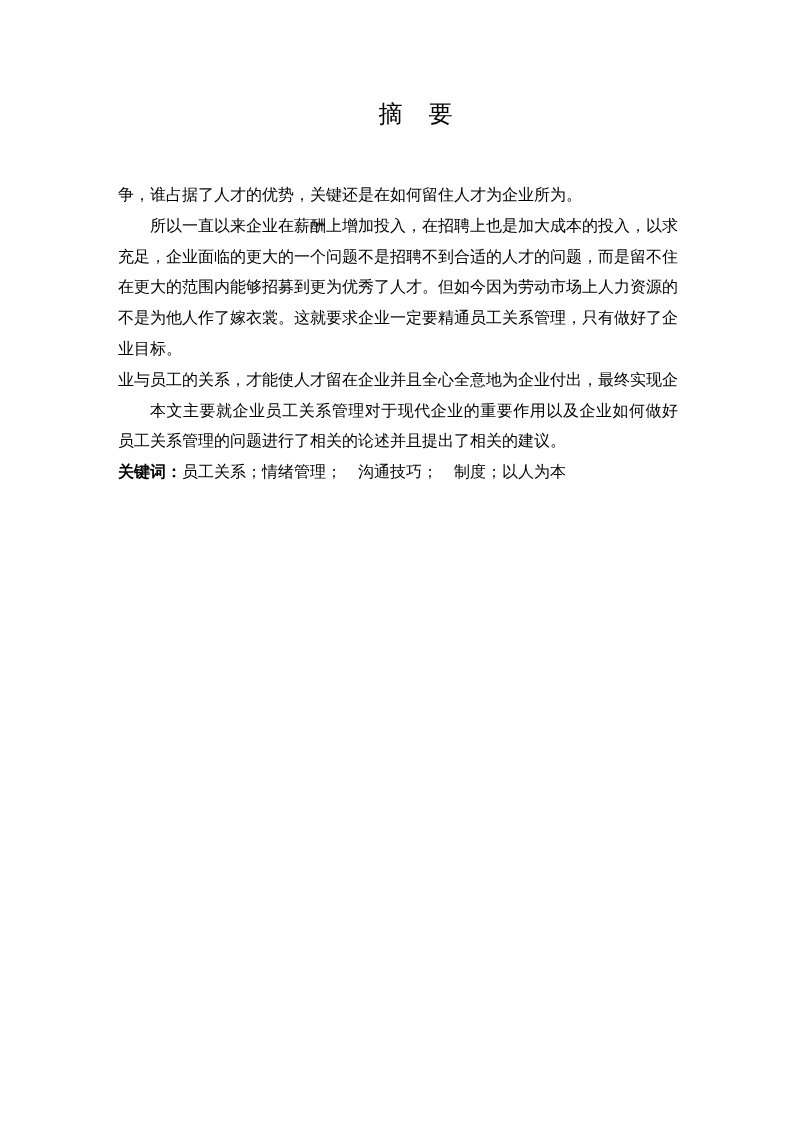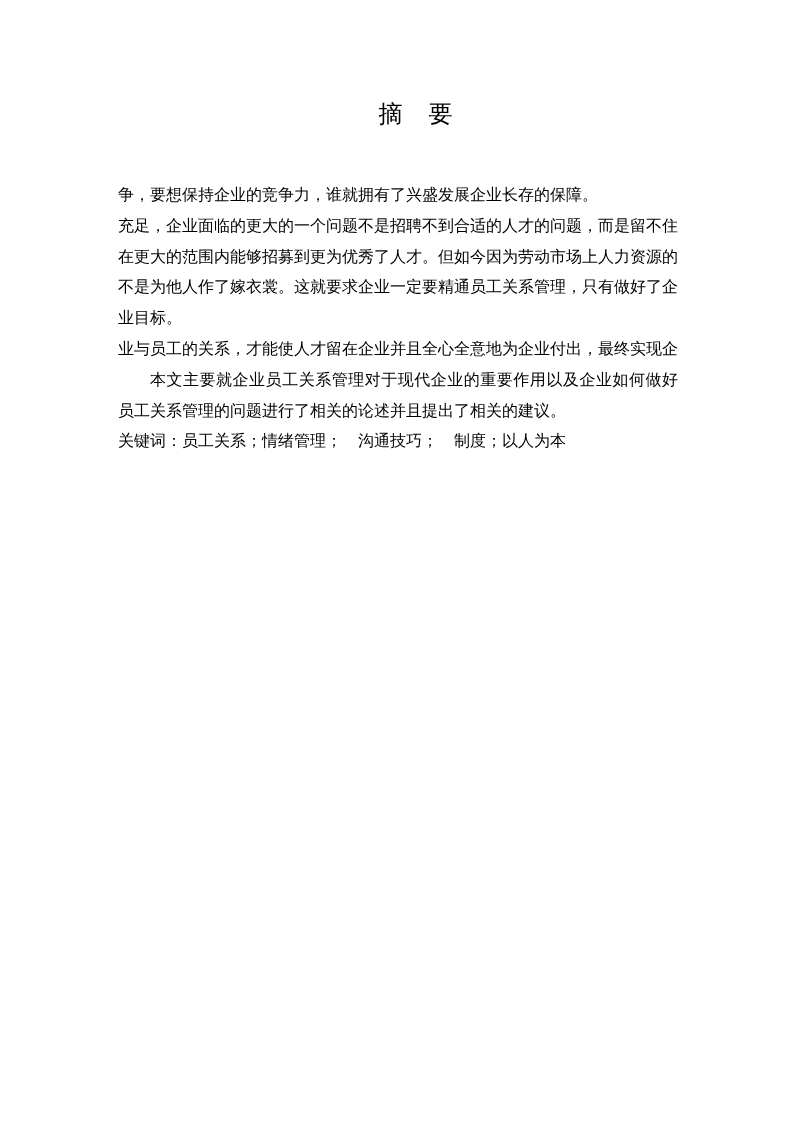--- a/index.html
+++ b/index.html
@@ -44,34 +44,35 @@
     text-align-last: justify;
     overflow: hidden;
   }
   .line.end {
     text-align-last: left;
   }
   .line.in {
     text-indent: 32px;
   }
   .kw-label {
-    font-weight: normal;
+    font-weight: bold;
   }
 </style>
 </head>
 <body>
 
 <div class="page">
 
   <h1 class="doc-title">摘　要</h1>
 
   <div class="abstract-body">
 
-    <div class="line end">争，要想保持企业的竞争力，谁就拥有了兴盛发展企业长存的保障。</div>
+    <div class="line end">争，谁占据了人才的优势，关键还是在如何留住人才为企业所为。</div>
 
+    <div class="line in">所以一直以来企业在薪酬上增加投入，在招聘上也是加大成本的投入，以求</div>
     <div class="line">充足，企业面临的更大的一个问题不是招聘不到合适的人才的问题，而是留不住</div>
     <div class="line">在更大的范围内能够招募到更为优秀了人才。但如今因为劳动市场上人力资源的</div>
     <div class="line">不是为他人作了嫁衣裳。这就要求企业一定要精通员工关系管理，只有做好了企</div>
     <div class="line end">业目标。</div>
     <div class="line">业与员工的关系，才能使人才留在企业并且全心全意地为企业付出，最终实现企</div>
 
     <div class="line in">本文主要就企业员工关系管理对于现代企业的重要作用以及企业如何做好</div>
     <div class="line end">员工关系管理的问题进行了相关的论述并且提出了相关的建议。</div>
 
     <div class="line end"><span class="kw-label">关键词：</span><span>员工关系；情绪管理；　沟通技巧；　制度；以人为本</span></div>

